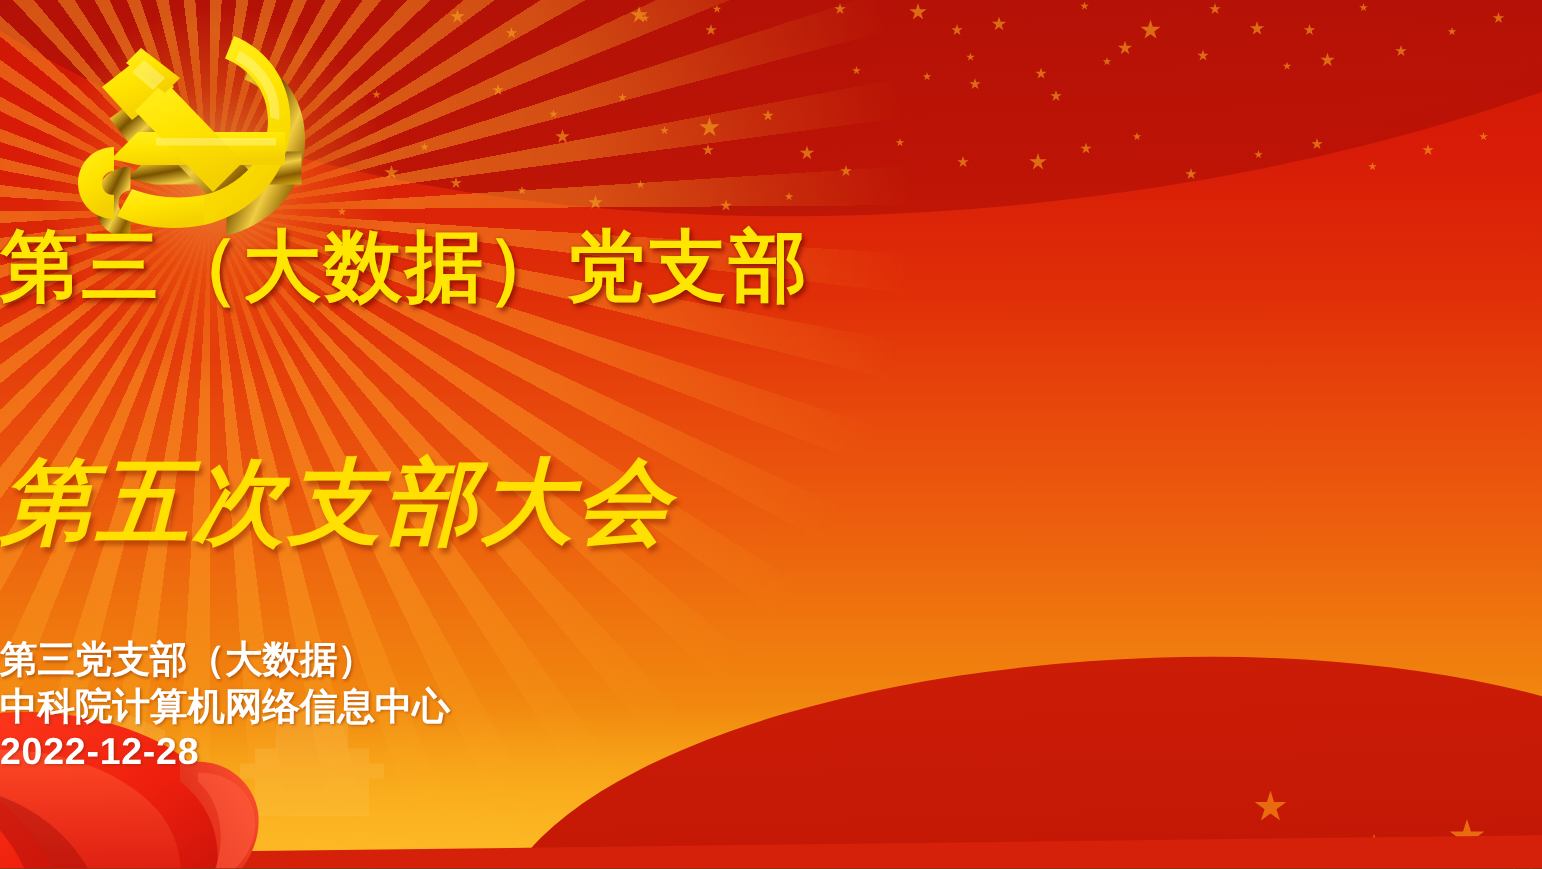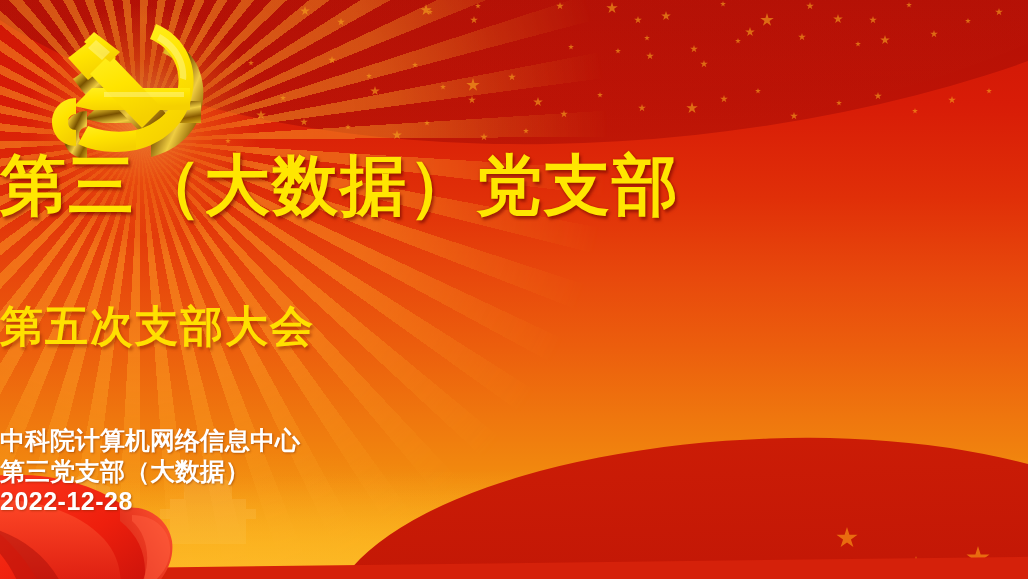--- a/index.html
+++ b/index.html
@@ -139,38 +139,39 @@
   }
 
   
   .ribbon { position: absolute; left: -18px; bottom: -26px; width: 300px; height: 150px; }
 
   
   .emblem { position: absolute; left: 44px; top: 18px; width: 190px; height: 170px; }
   .title-main {
     position: absolute;
     left: 0; right: 0; top: 152px;
-    font-size: 66px;
+    font-size: 52px;
     font-weight: bold;
     color: #ffe600;
     letter-spacing: 2px;
     line-height: 1;
     text-shadow: 2px 3px 3px rgba(110,6,2,0.55), 0 0 2px rgba(120,10,2,0.4);
     white-space: nowrap;
   }
   .title-sub {
     position: absolute;
     left: 0; right: 6px; top: 305px;
-    font-size: 43px;
+    font-size: 62px;
     font-weight: bold;
     color: #ffe000;
     letter-spacing: 2px;
     line-height: 1;
     text-shadow: 2px 3px 3px rgba(130,30,2,0.45);
     white-space: nowrap;
+    font-style: italic;
   }
   .footer {
     position: absolute;
     left: 0; right: 0; top: 425px;
     color: #ffffff;
     font-weight: bold;
     line-height: 1.22;
     text-shadow: 1px 1px 2px rgba(120,40,0,0.45);
   }
   .footer-line { font-size: 25px; white-space: nowrap; }
@@ -361,18 +362,18 @@
       <path d="M60 74 L140 74 L140 79 L60 79 Z"></path>
       <path d="M116 16 C 134 26, 144 44, 142 62 L 136 60 C 137 46, 129 31, 113 22 Z"></path>
     </g>
   </svg>
 
   <div class="title-main">第三（大数据）党支部</div>
 
   <div class="title-sub">第五次支部大会</div>
 
   <div class="footer">
+    <div class="footer-line">第三党支部（大数据）</div>
     <div class="footer-line">中科院计算机网络信息中心</div>
-    <div class="footer-line">第三党支部（大数据）</div>
     <div class="footer-date">2022-12-28</div>
   </div>
 
 </div>
 
 </body></html>

